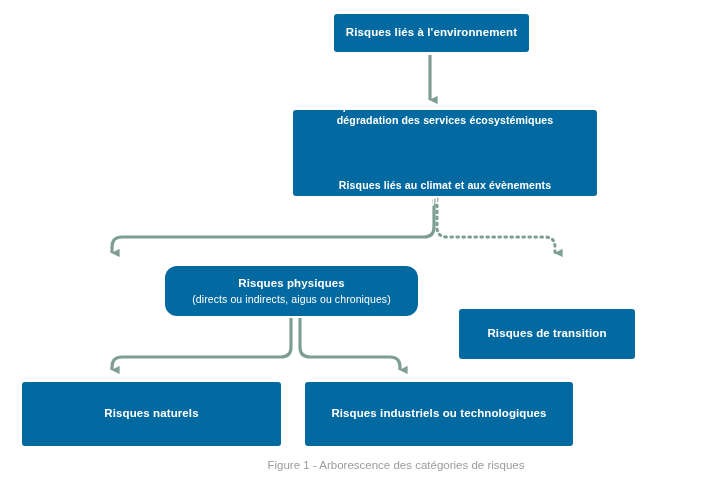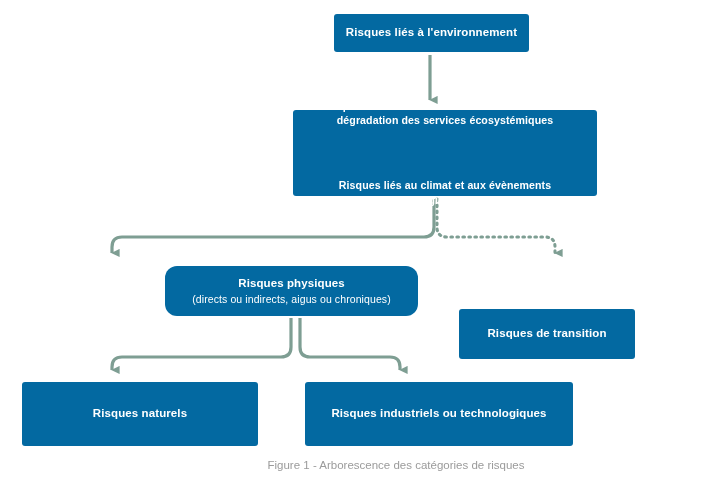--- a/index.html
+++ b/index.html
@@ -69,21 +69,21 @@
     padding: 8px 14px;
     gap: 48px;
   }
   #box-physiques {
     left: 165px;  top: 266px;  width: 253px; height: 50px; border-radius: 12px;
   }
   #box-transition {
     left: 459px;  top: 266px;  width: 176px; height: 50px; margin-top: 43px;
   }
   #box-naturels {
-    left: 22px;   top: 382px;  width: 236px; height: 64px;
+    left: 22px;   top: 382px;  width: 259px; height: 64px;
   }
   #box-industriels {
     left: 305px;  top: 382px;  width: 268px; height: 64px;
   }
 
   #figure-caption {
     position: absolute;
     left: 0;
     top: 459px;
     width: 704px;

